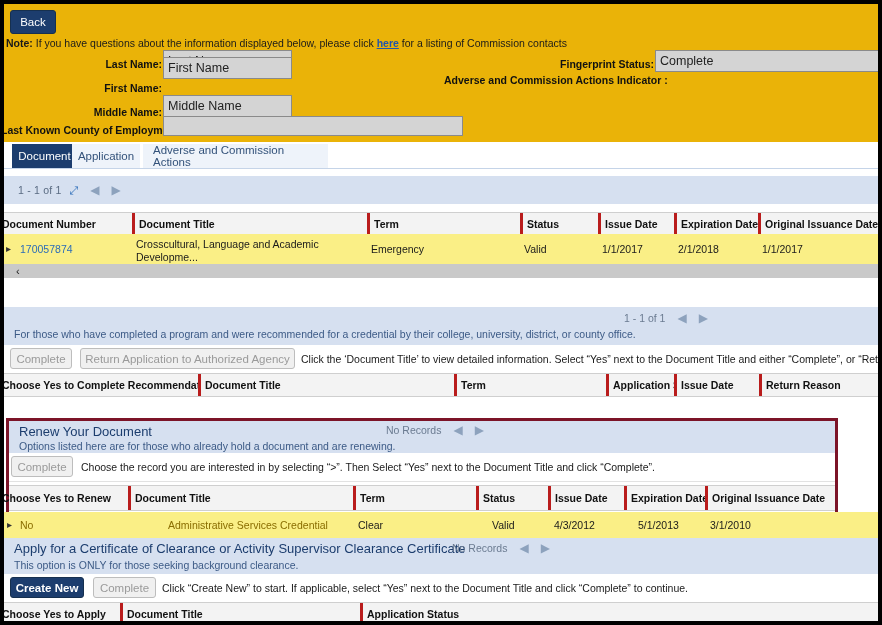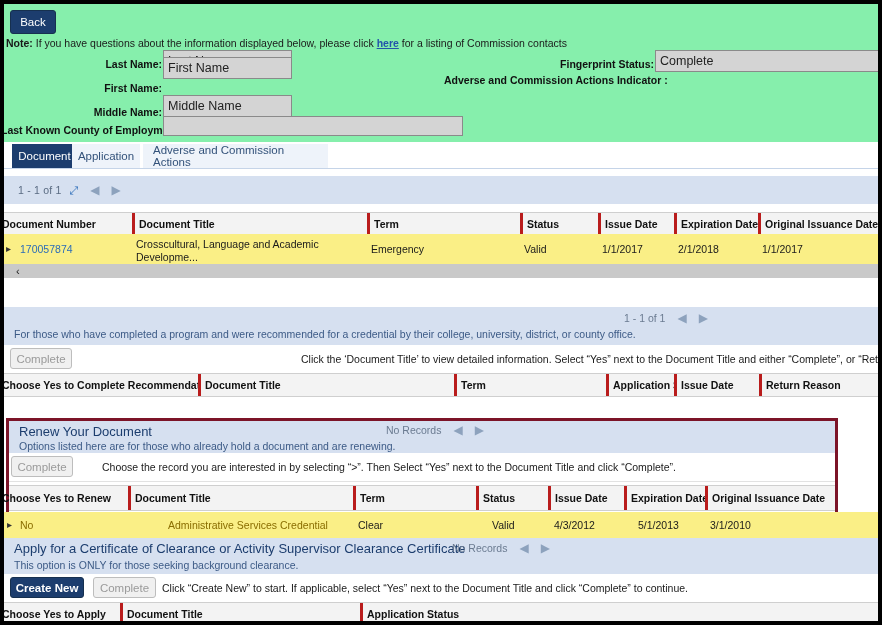--- a/index.html
+++ b/index.html
@@ -9,21 +9,21 @@
     font-family:"Liberation Sans",sans-serif;
     font-size:11px;
     color:#000;
   }
   .frame{
     position:absolute;left:4px;top:4px;width:874px;height:617px;
     background:#ffffff;overflow:hidden;
   }
 
   
-  .topbar{position:relative;height:138px;background:#86efac;}
+  .topbar{position:relative;height:138px;background:#eab308;}
   .back-btn{
     position:absolute;left:6px;top:6px;width:44px;height:22px;
     background:#1c3d6e;color:#fff;border:1px solid #16304f;border-radius:3px;
     font-size:11.5px;display:flex;align-items:center;justify-content:center;
     cursor:pointer;
   }
   .note{
     position:absolute;left:2px;top:33px;font-size:10.5px;color:#1a1a1a;
     white-space:nowrap;font-weight:600;
   }
@@ -195,20 +195,21 @@
     <div class="sect-sub" style="top:21px;">For those who have completed a program and were recommended for a credential by their college, university, district, or county office.</div>
     <div class="sect-pager" style="left:620px;top:5px;">
       <span>1 - 1 of 1</span>
       <span class="tri">◀</span>
       <span class="tri">▶</span>
     </div>
   </div>
 
   <div class="btnbar" style="left:0;top:341px;width:874px;height:28px;">
     <div class="btn disabled" style="left:6px;width:62px;">Complete</div>
+    <div class="btn disabled" style="left:76px;width:215px;">Return Application to Authorized Agency</div>
     <div class="hint" style="left:297px;top:8px;">Click the ‘Document Title’ to view detailed information. Select “Yes” next to the Document Title and either “Complete”, or “Return Application to Authorized Agency”.</div>
   </div>
 
   <div class="thead" style="left:0;top:369px;width:874px;height:22px;">
     <div class="th first" style="left:-6px;width:200px;">Choose Yes to Complete Recommendation</div>
     <div class="th" style="left:194px;width:256px;">Document Title</div>
     <div class="th" style="left:450px;width:152px;">Term</div>
     <div class="th" style="left:602px;width:68px;">Application Statu</div>
     <div class="th" style="left:670px;width:85px;">Issue Date</div>
     <div class="th" style="left:755px;width:119px;">Return Reason</div>
@@ -221,21 +222,21 @@
     <div class="sect-sub" style="top:19px;">Options listed here are for those who already hold a document and are renewing.</div>
     <div class="sect-pager" style="left:377px;top:3px;">
       <span>No Records</span>
       <span class="tri">◀</span>
       <span class="tri">▶</span>
     </div>
   </div>
 
   <div class="btnbar" style="left:5px;top:449px;width:826px;height:28px;">
     <div class="btn disabled" style="left:2px;width:62px;">Complete</div>
-    <div class="hint" style="left:72px;top:8px;margin-left:21px;">Choose the record you are interested in by selecting “&gt;”. Then Select “Yes” next to the Document Title and click “Complete”.</div>
+    <div class="hint" style="left:72px;top:8px;">Choose the record you are interested in by selecting “&gt;”. Then Select “Yes” next to the Document Title and click “Complete”.</div>
   </div>
 
   <div class="thead" style="left:5px;top:481px;width:826px;height:24px;">
     <div class="th first" style="left:-11px;width:130px;">Choose Yes to Renew</div>
     <div class="th" style="left:119px;width:225px;">Document Title</div>
     <div class="th" style="left:344px;width:133px;">Term</div>
     <div class="th" style="left:467px;width:72px;">Status</div>
     <div class="th" style="left:539px;width:76px;">Issue Date</div>
     <div class="th" style="left:615px;width:81px;">Expiration Date</div>
     <div class="th" style="left:696px;width:134px;">Original Issuance Date</div>

